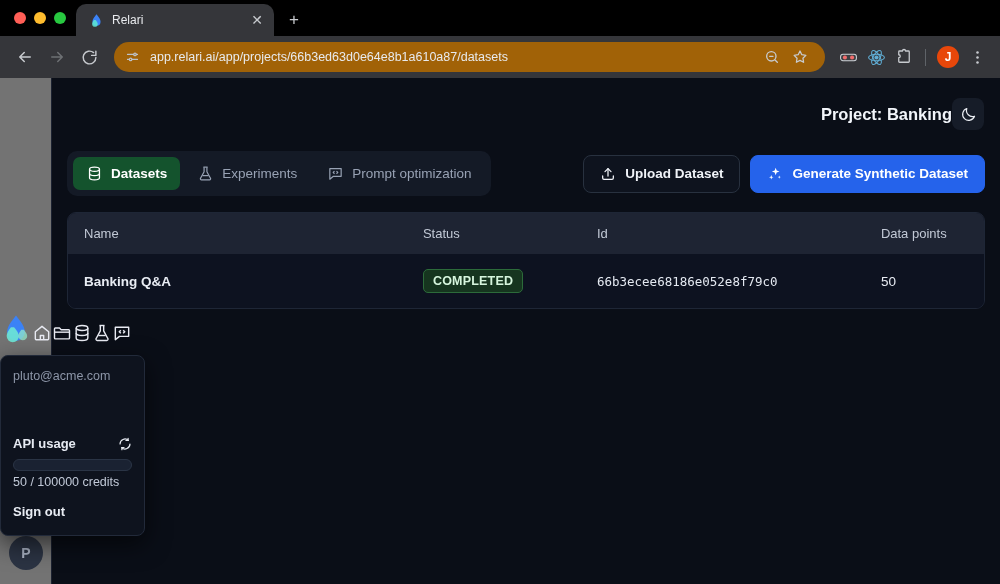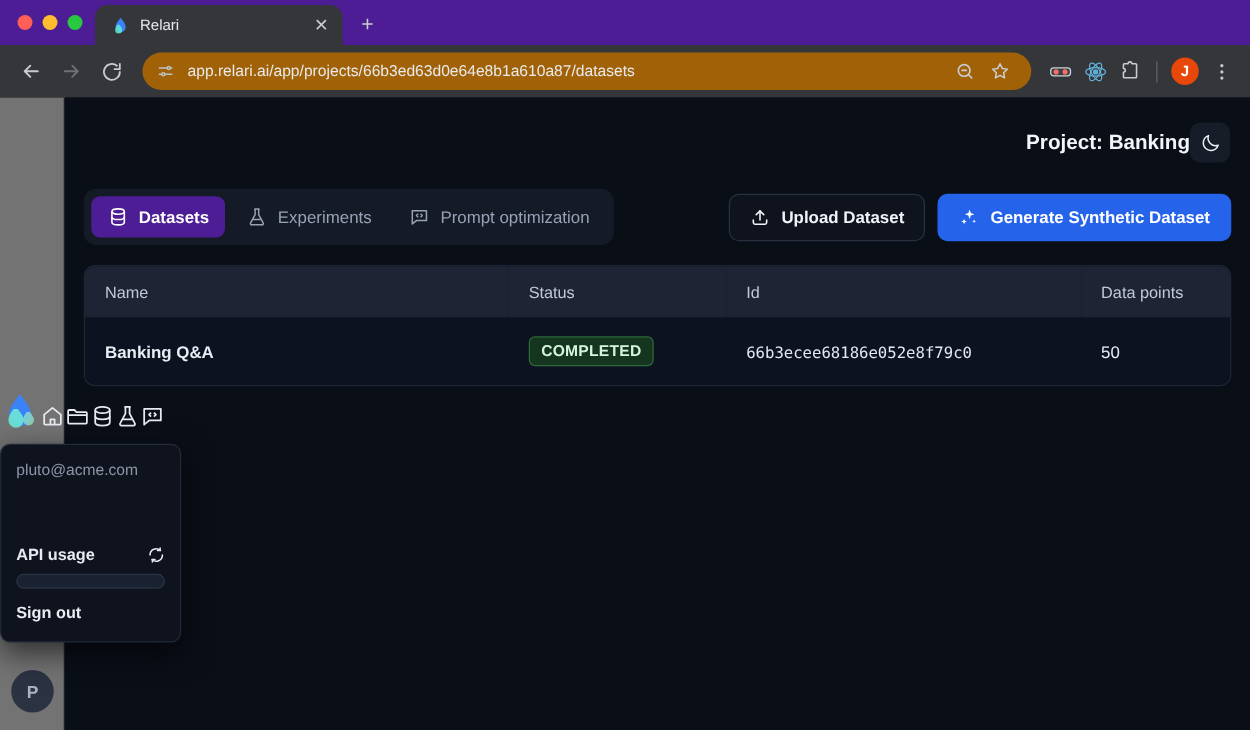--- a/index.html
+++ b/index.html
@@ -14,21 +14,21 @@
   }
 
   
   .browser-chrome {
     width: 1000px;
     background: #202124;
   }
 
   .tab-strip {
     height: 36px;
-    background: #4c1d95;
+    background: #000000;
     display: flex;
     align-items: flex-end;
     padding-left: 10px;
     position: relative;
   }
 
   .traffic-lights {
     display: flex;
     align-items: center;
     gap: 8px;
@@ -306,21 +306,21 @@
     display: flex;
     align-items: center;
     gap: 8px;
     padding: 8px 13px;
     border-radius: 7px;
     font-size: 13.5px;
     color: #98a2b4;
     white-space: nowrap;
   }
   .tab-btn.active {
-    background: #4c1d95;
+    background: #14532d;
     color: #ffffff;
     font-weight: bold;
   }
 
   .actions { display: flex; gap: 10px; }
   .btn {
     display: flex;
     align-items: center;
     gap: 9px;
     padding: 10px 16px;
@@ -558,20 +558,21 @@
           <svg width="14" height="14" viewBox="0 0 24 24" fill="none" stroke="currentColor" stroke-width="2.1" stroke-linecap="round" stroke-linejoin="round">
               <path d="M20.5 12a8.5 8.5 0 0 1-14.3 6.2"></path>
               <path d="M3.5 12a8.5 8.5 0 0 1 14.3-6.2"></path>
               <path d="M17.3 2.3v3.6h-3.6M6.7 21.7v-3.6h3.6"></path>
             </svg>
         </span>
       </div>
       <div class="um-bar">
         <div class="um-bar-fill" id="usage-fill" style="width: 0.05%;"></div>
       </div>
+      <div class="um-credits">50 / 100000 credits</div>
       <div class="um-item">Sign out</div>
     </div>
 
     <div class="sb-avatar">P</div>
   </div>
 
   <div class="main">
 
     <div class="page-head">
       <div class="page-title">Project: Banking</div>

